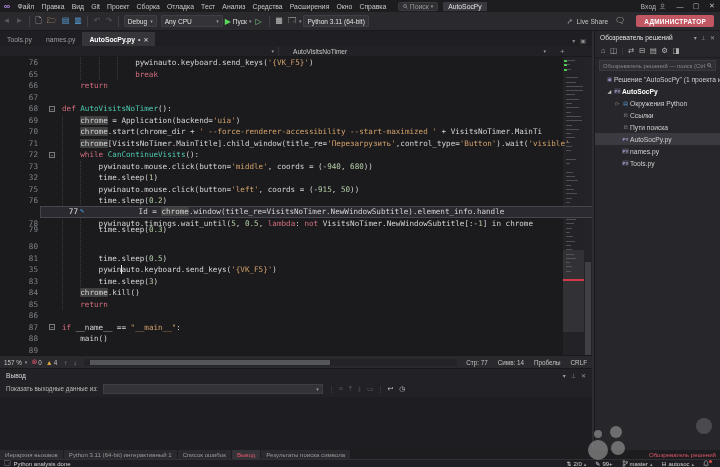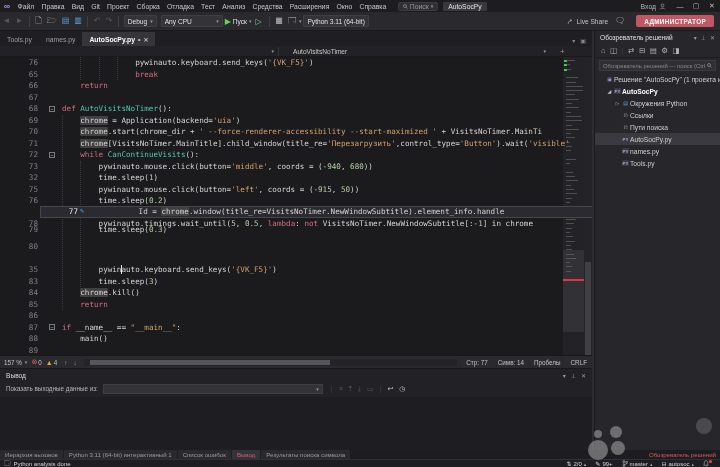--- a/index.html
+++ b/index.html
@@ -316,20 +316,21 @@
         <div class="code-row" style="top: 80.5px;"><span class="gut">71</span><span class="ctext">    <span class="tok-hl">chrome</span><span class="tok-id">[VisitsNoTimer.MainTitle].child_window(title_re=</span><span class="tok-str">'Перезагрузить'</span><span class="tok-id">,control_type=</span><span class="tok-str">'Button'</span><span class="tok-id">).wait(</span><span class="tok-str">'visible'</span></span></div>
         <div class="code-row" style="top: 92px;"><span class="gut">72</span><span class="fold">−</span><span class="ctext">    <span class="tok-kw">while </span><span class="tok-fn">CanContinueVisits</span><span class="tok-id">():</span></span></div>
         <div class="code-row" style="top: 103.5px;"><span class="gut">73</span><span class="ctext">        <span class="tok-id">pywinauto.mouse.click(button=</span><span class="tok-str">'middle'</span><span class="tok-id">, coords = (-</span><span class="tok-num">940</span><span class="tok-id">, </span><span class="tok-num">680</span><span class="tok-id">))</span></span></div>
         <div class="code-row" style="top: 115px;"><span class="gut">32</span><span class="ctext">        <span class="tok-id">time.sleep(</span><span class="tok-num">1</span><span class="tok-id">)</span></span></div>
         <div class="code-row" style="top: 126.5px;"><span class="gut">75</span><span class="ctext">        <span class="tok-id">pywinauto.mouse.click(button=</span><span class="tok-str">'left'</span><span class="tok-id">, coords = (-</span><span class="tok-num">915</span><span class="tok-id">, </span><span class="tok-num">50</span><span class="tok-id">))</span></span></div>
         <div class="code-row" style="top: 138px;"><span class="gut">76</span><span class="ctext">        <span class="tok-id">time.sleep(</span><span class="tok-num">0.2</span><span class="tok-id">)</span></span></div>
         <div class="code-row cur" style="top: 149px; margin-left: 40px;"><span class="gut">77</span><span class="pen">✎</span><span class="ctext">        <span class="tok-id">Id = </span><span class="tok-hl">chrome</span><span class="tok-id">.window(title_re=VisitsNoTimer.NewWindowSubtitle).element_info.handle</span></span></div>
         <div class="code-row" style="top: 161px;"><span class="gut">78</span><span class="ctext">        <span class="tok-id">pywinauto.timings.wait_until(</span><span class="tok-num">5</span><span class="tok-id">, </span><span class="tok-num">0.5</span><span class="tok-id">, </span><span class="tok-kw">lambda</span><span class="tok-id">: </span><span class="tok-kw">not </span><span class="tok-id">VisitsNoTimer.NewWindowSubtitle[:-</span><span class="tok-num">1</span><span class="tok-id">] in chrome</span></span></div>
         <div class="code-row" style="top: 167px;"><span class="gut">79</span><span class="ctext">        <span class="tok-id">time.sleep(</span><span class="tok-num">0.3</span><span class="tok-id">)</span></span></div>
         <div class="code-row" style="top: 184px;"><span class="gut">80</span></div>
+        <div class="code-row" style="top: 195.5px;"><span class="gut">81</span><span class="ctext">        <span class="tok-id">time.sleep(</span><span class="tok-num">0.5</span><span class="tok-id">)</span></span></div>
         <div class="code-row" style="top: 207px;"><span class="gut">35</span><span class="ctext">        <span class="tok-id">pywinauto.keyboard.send_keys(</span><span class="tok-str">'{VK_F5}'</span><span class="tok-id">)</span></span></div>
         <div class="code-row" style="top: 218.5px;"><span class="gut">83</span><span class="ctext">        <span class="tok-id">time.sleep(</span><span class="tok-num">3</span><span class="tok-id">)</span></span></div>
         <div class="code-row" style="top: 230px;"><span class="gut">84</span><span class="ctext">    <span class="tok-hl">chrome</span><span class="tok-id">.kill()</span></span></div>
         <div class="code-row" style="top: 241.5px;"><span class="gut">85</span><span class="ctext">    <span class="tok-kw">return</span></span></div>
         <div class="code-row" style="top: 253px;"><span class="gut">86</span><span class="ctext"></span></div>
         <div class="code-row" style="top: 264.5px;"><span class="gut">87</span><span class="fold">−</span><span class="ctext"><span class="tok-kw">if </span><span class="tok-id">__name__ == </span><span class="tok-str">"__main__"</span><span class="tok-id">:</span></span></div>
         <div class="code-row" style="top: 276px;"><span class="gut">88</span><span class="ctext">    <span class="tok-id">main()</span></span></div>
         <div class="code-row" style="top: 287.5px;"><span class="gut">89</span><span class="ctext"></span></div>
       </div>
 

